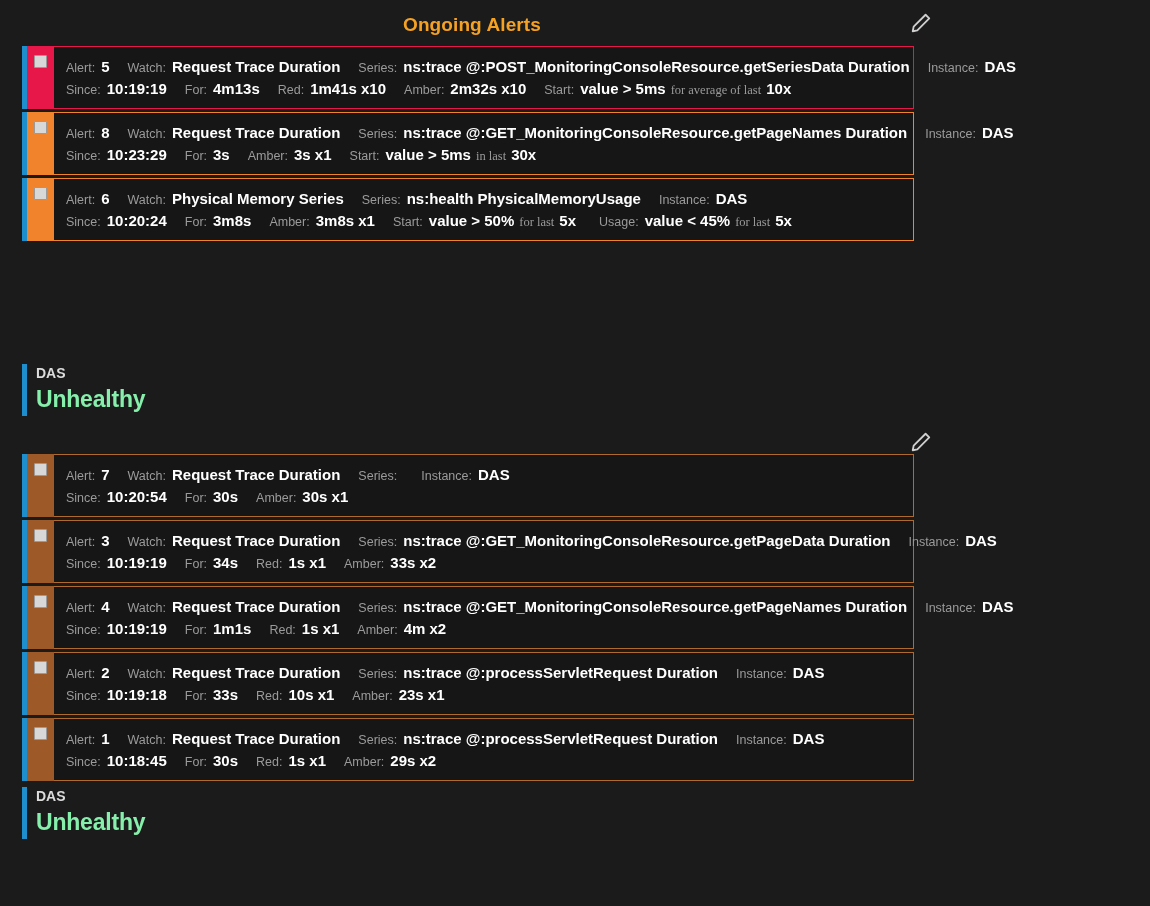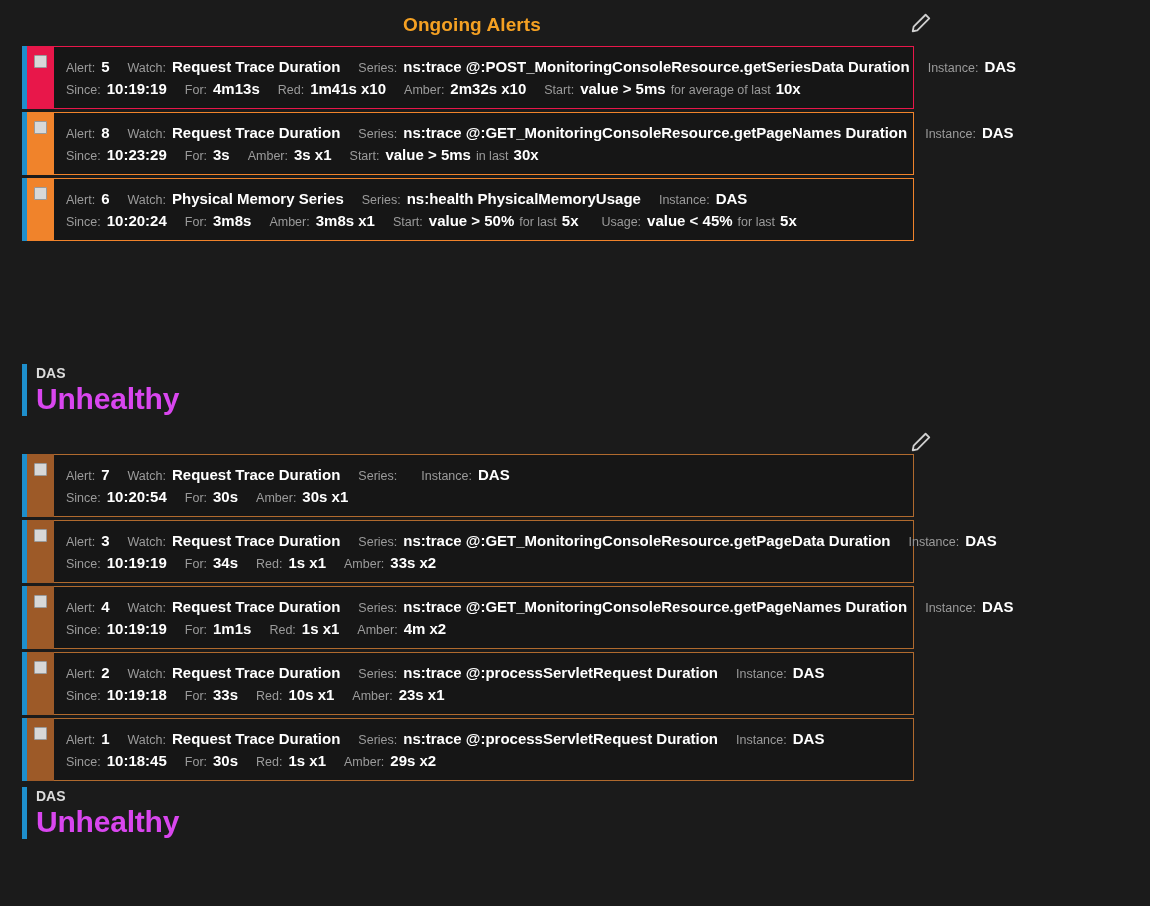--- a/index.html
+++ b/index.html
@@ -94,20 +94,21 @@
   .val {
     color: #ffffff;
     font-size: 15px;
     font-weight: bold;
   }
   .cond .val { margin-right: 5px; text-align: right; }
   .cond-mid {
     color: #9b9b9b;
     font-size: 12.5px;
     margin-right: 5px;
+    font-family: Liberation Serif, serif;
   }
 
   
   .status {
     display: flex;
     align-items: stretch;
     margin: 0 0 0 22px;
     padding-left: 0;
   }
   .status-rail {
@@ -116,22 +117,22 @@
     background: #1e8fcc;
   }
   .status-text { padding-left: 9px; }
   .status-name {
     color: #dcdcdc;
     font-size: 14px;
     font-weight: bold;
     line-height: 18px;
   }
   .status-state {
-    color: #d946ef;
-    font-size: 30px;
+    color: #86efac;
+    font-size: 23px;
     font-weight: bold;
     line-height: 34px;
     letter-spacing: -.2px;
   }
   .spacer-lg { height: 120px; }
   .spacer-sm { height: 14px; }
 </style>
 </head>
 <body>
 

